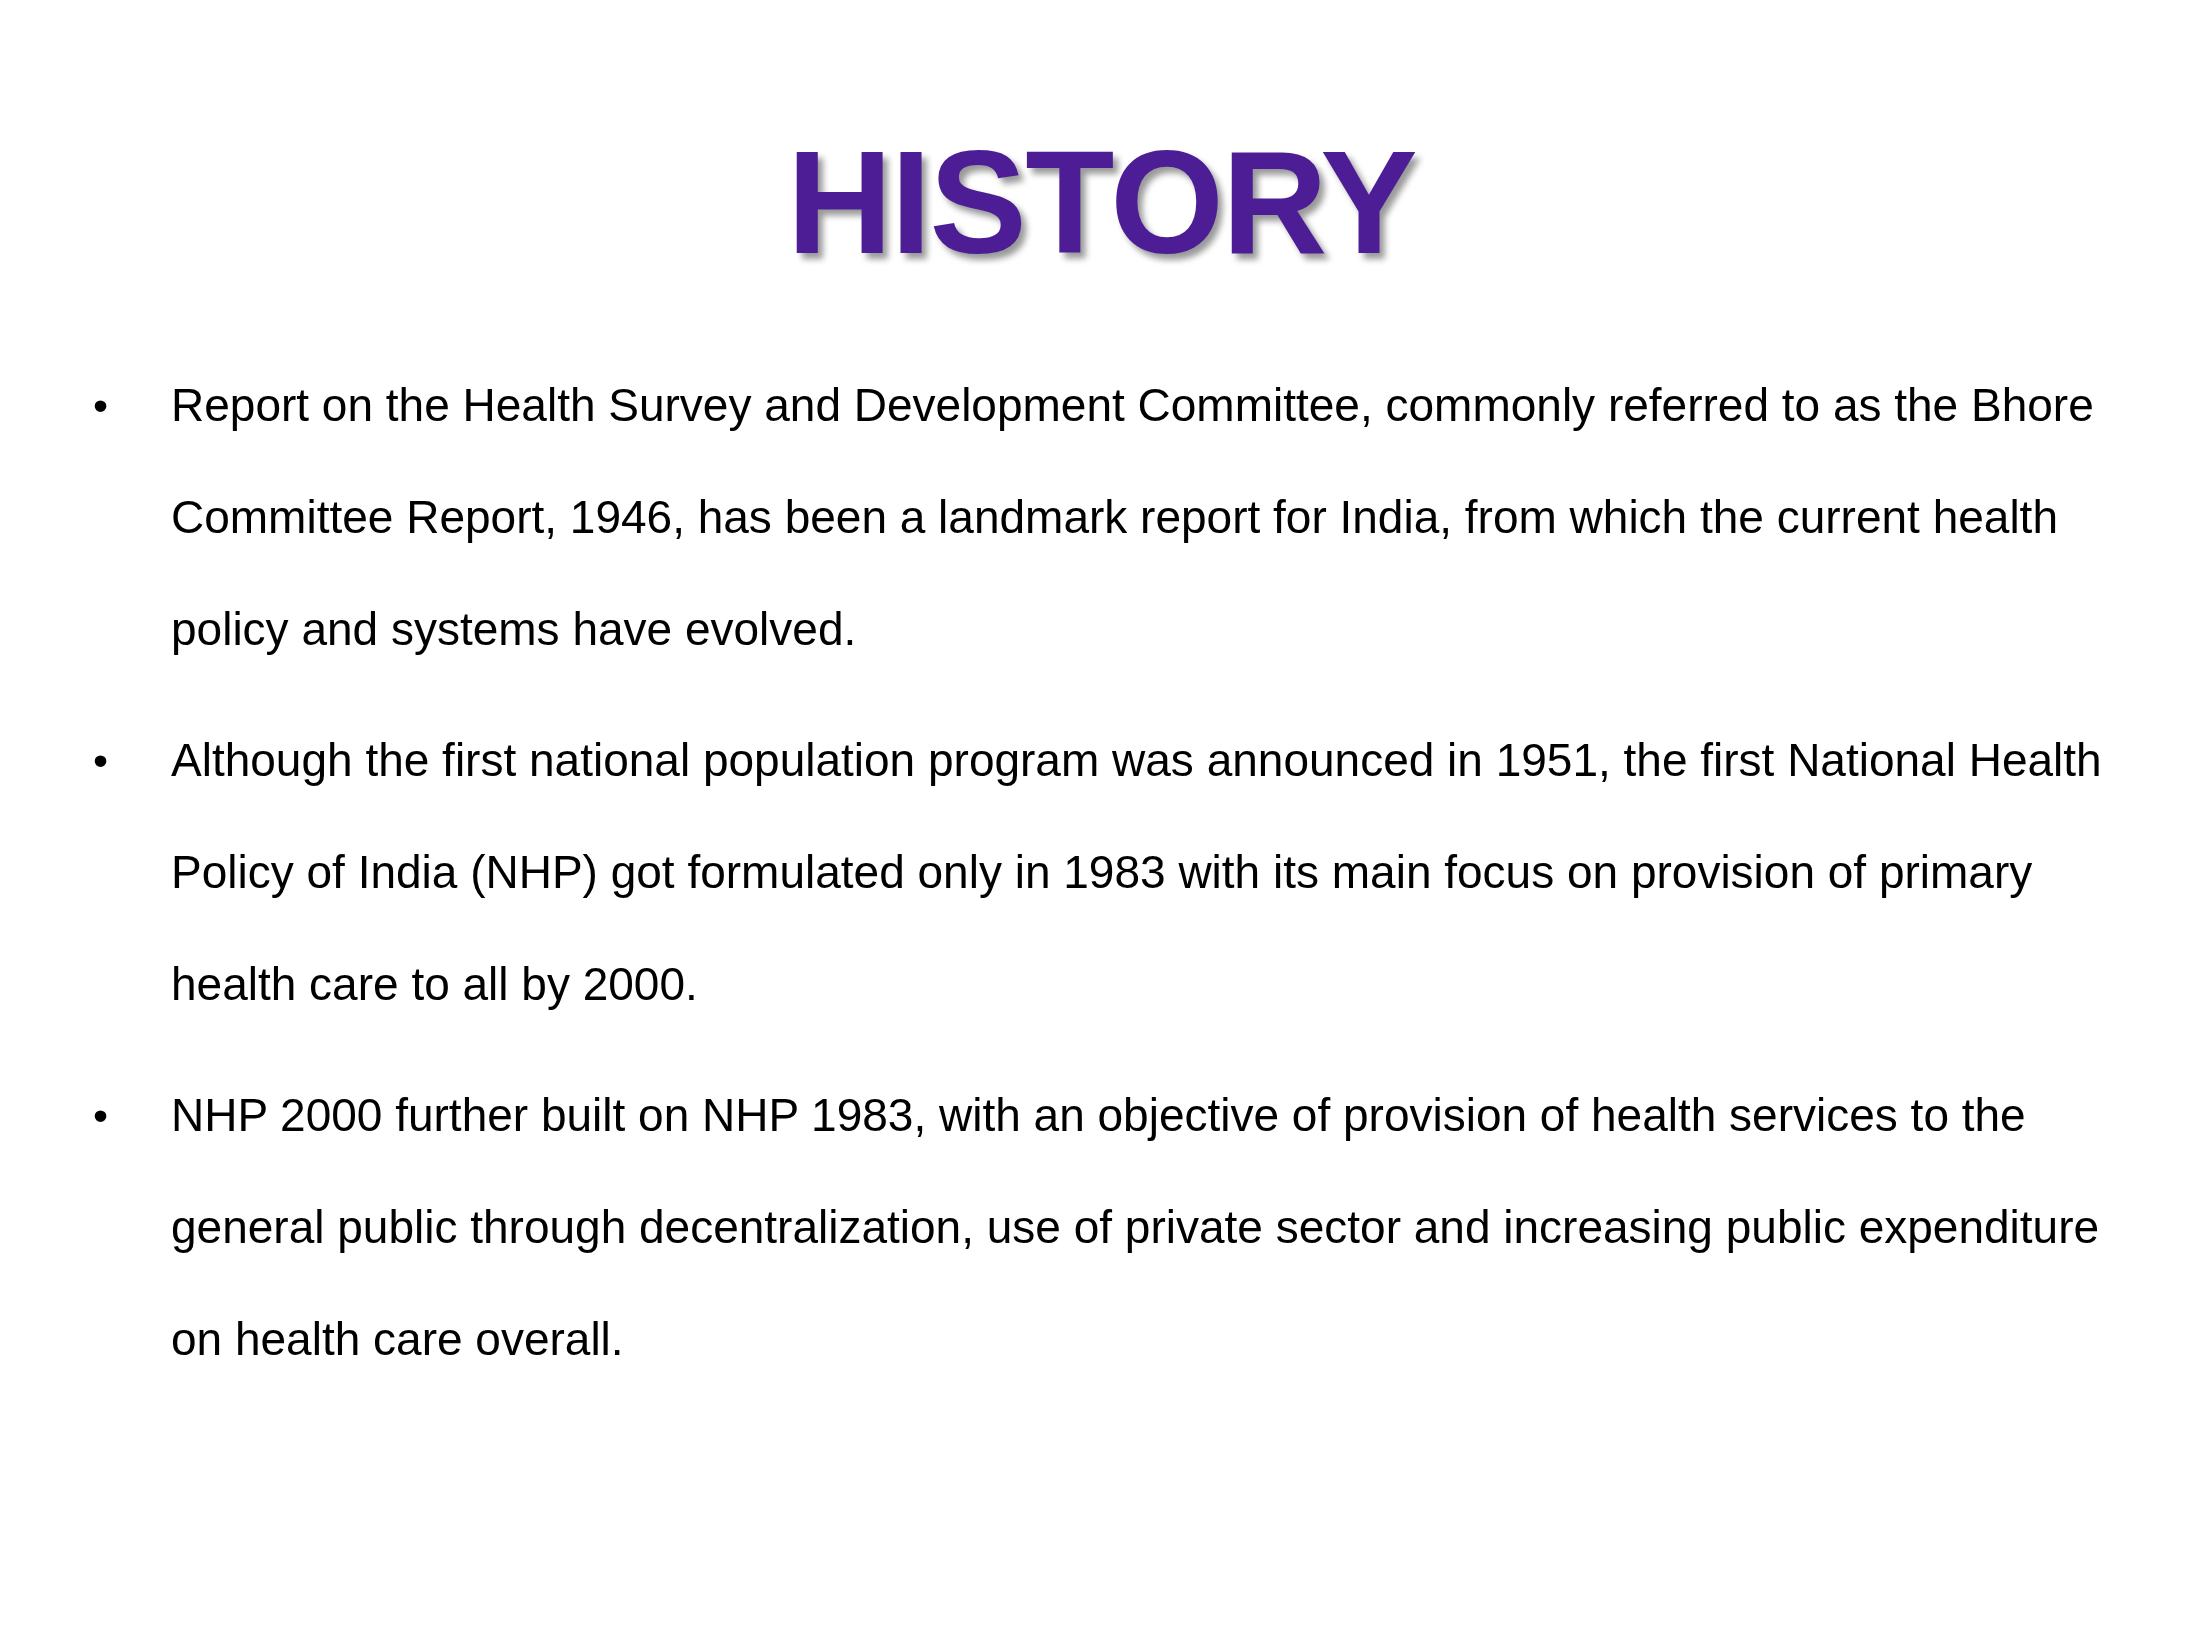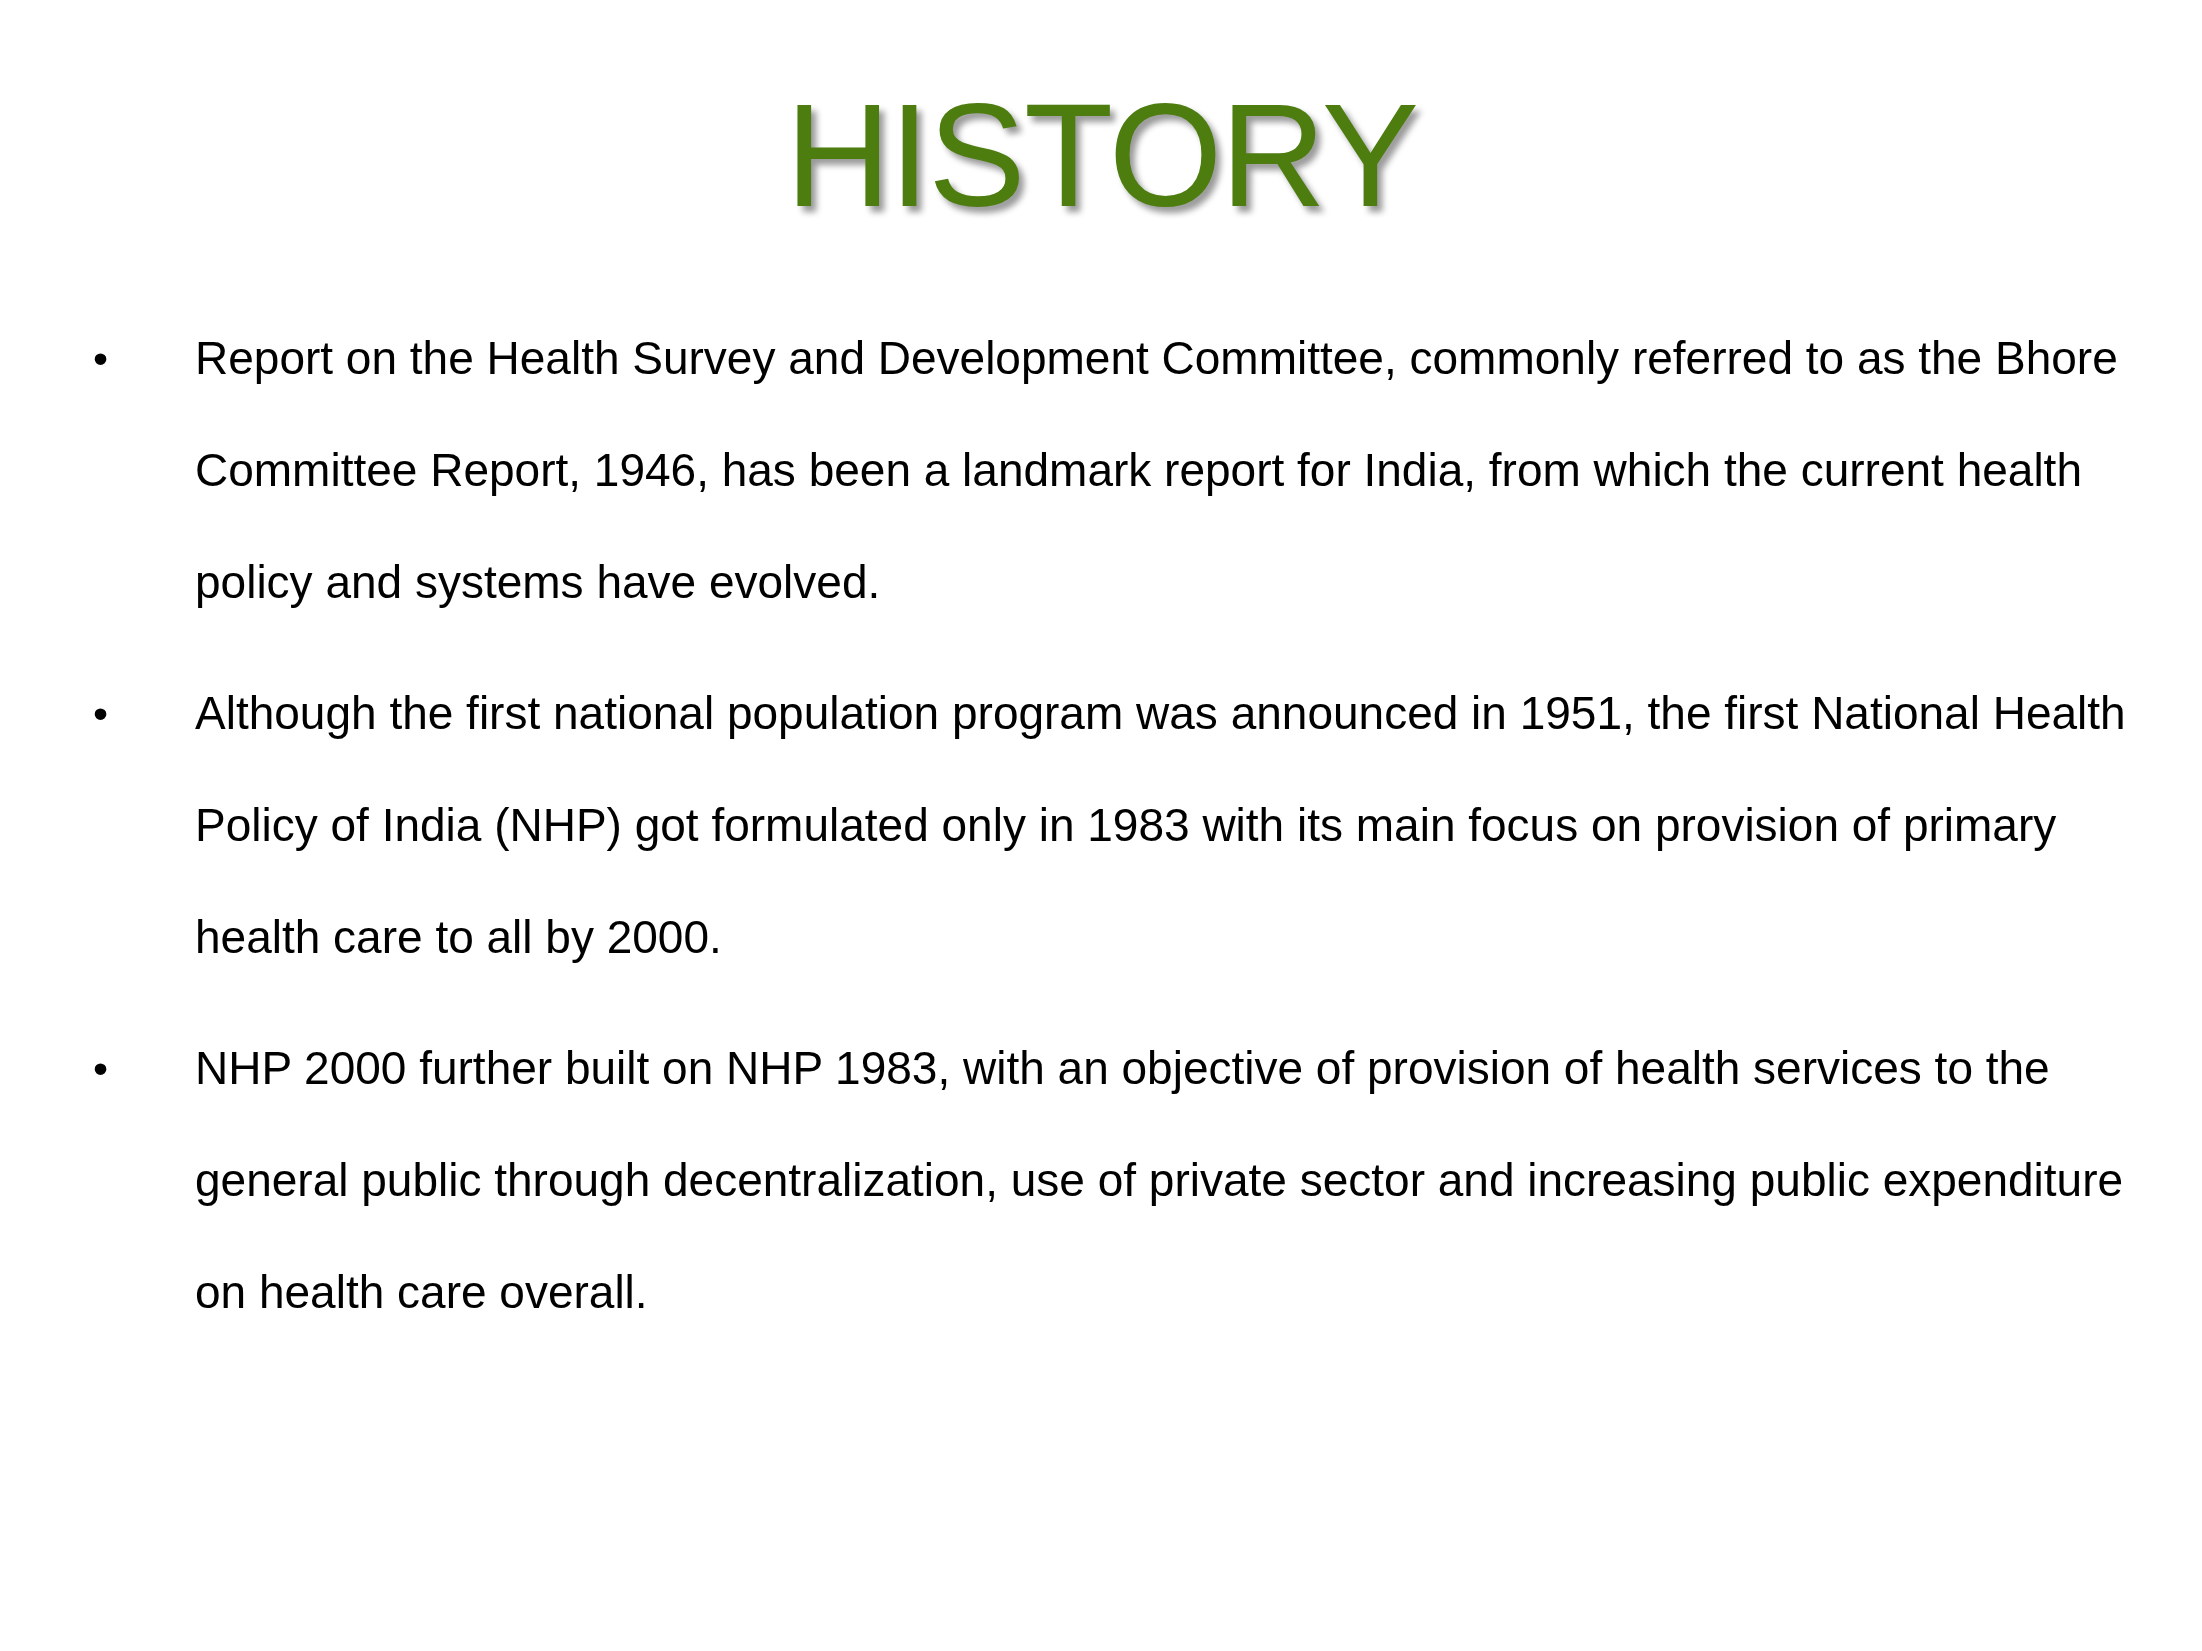--- a/index.html
+++ b/index.html
@@ -10,27 +10,27 @@
   .slide {
     position: relative;
     width: 2203px;
     height: 1652px;
     background: #ffffff;
     color: #000000;
     font-family: "Liberation Sans", sans-serif;
     overflow: hidden;
   }
   .title {
-    margin: 68px 0 0 0;
+    margin: 115px 0 0 0;
     text-align: center;
     font-size: 146px;
     line-height: 1.2;
-    font-weight: 400;
+    font-weight: 700;
     letter-spacing: -1.7px;
-    color: #4d7c0f;
+    color: #4c1d95;
     text-shadow: 5.2px 6px 6px rgba(0,0,0,0.40);
   }
   .bullets {
     list-style: none;
     margin: 59px 0 0 93px;
     padding: 0;
     width: 2065px;
   }
   .bullet {
     display: flex;
@@ -41,21 +41,20 @@
     color: #000000;
   }
   .bullet .dot {
     flex: 0 0 78px;
     font-size: 43px;
     line-height: 112px;
   }
   .bullet .text {
     flex: 1 1 auto;
     max-width: 1987px;
-    margin-left: 24px;
   }
 </style>
 </head>
 <body>
 
 <div class="slide">
 
   <h1 class="title">HISTORY</h1>
 
   <ul class="bullets">

